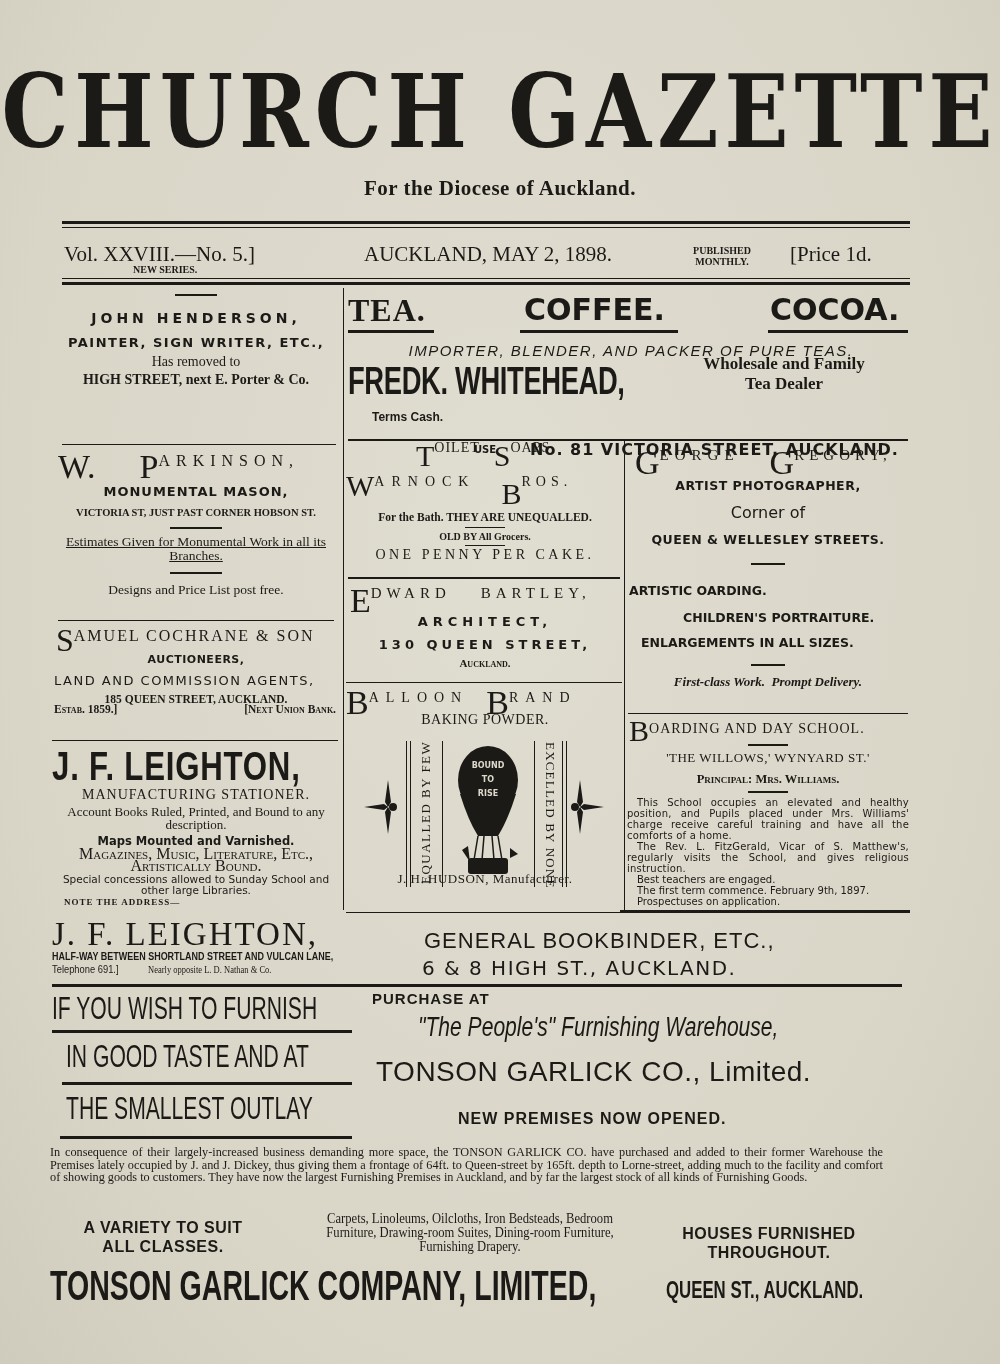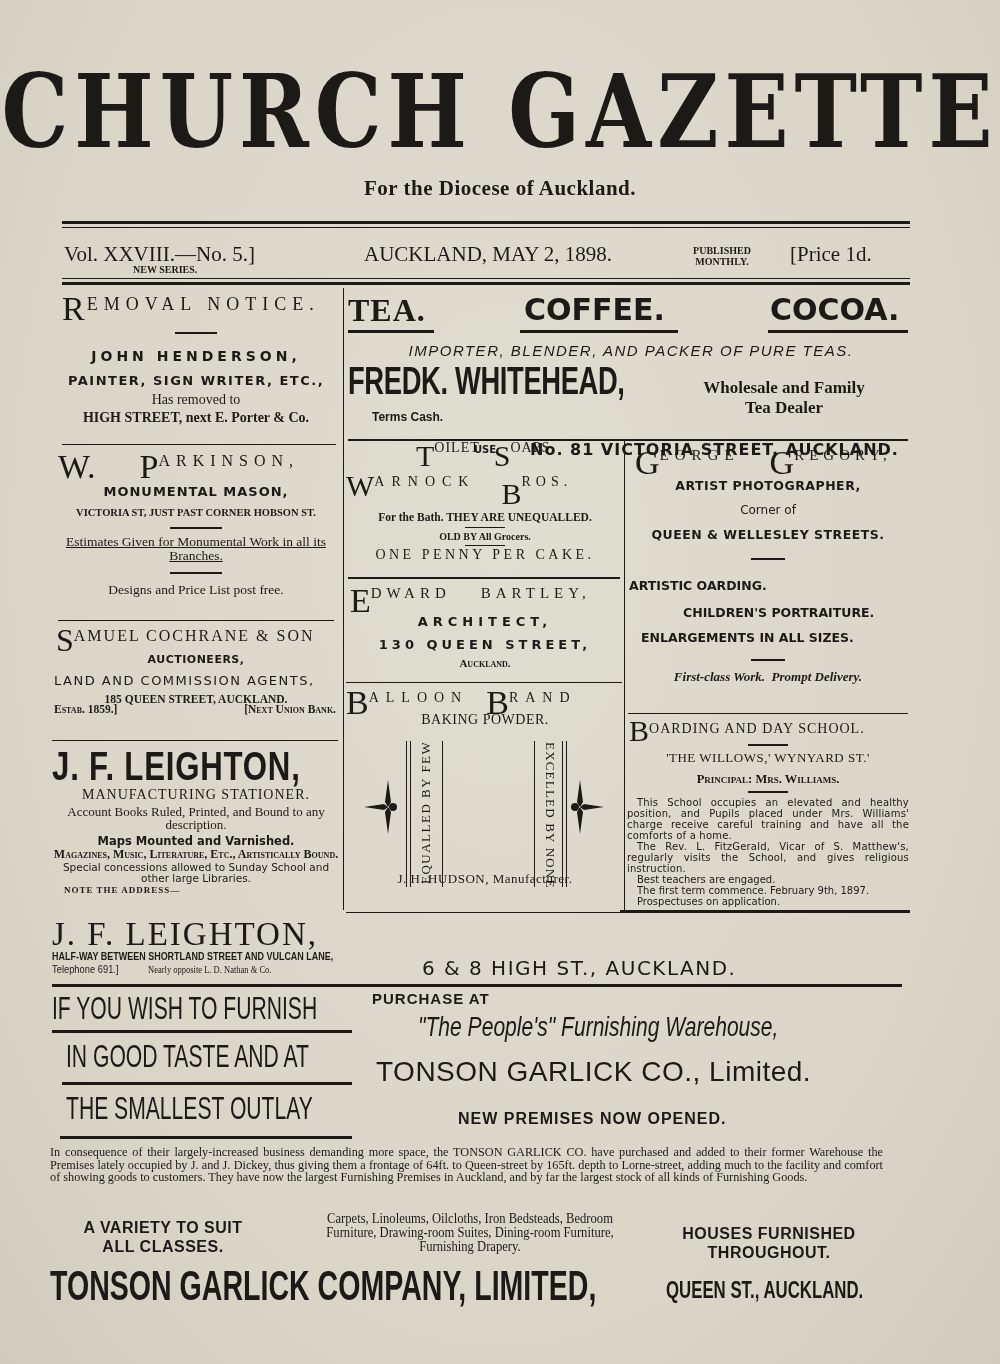--- a/index.html
+++ b/index.html
@@ -61,41 +61,38 @@
   <div class="abs lserif" style="left:670px;top:245px;font-size:10px;font-weight:bold;line-height:11px;text-align:center;width:104px;">
     <div style="text-transform:uppercase;">Published</div>
     <div style="text-transform:uppercase;">Monthly.</div>
   </div>
   <div class="abs dateline" style="left:790px;">[Price 1d.</div>
 
   <div class="rule" style="left:343px;top:288px;width:1px;height:622px;"></div>
   <div class="rule" style="left:624px;top:440px;width:1px;height:470px;"></div>
 
   <div class="abs col-left" style="top:290px;">
-    <div class="lserif" style="font-size:18px;letter-spacing:6px;padding-left:10px;white-space:nowrap;">
-      <span style="font-size:34px;vertical-align:-10px;letter-spacing:2px;">R</span><span>EMOVAL NOTICE.</span>
-    </div>
     <span class="short-rule" style="width:42px;margin-top:4px;"></span>
     <div class="center dsans" style="font-size:14px;font-weight:bold;letter-spacing:4px;margin-top:14px;">JOHN HENDERSON,</div>
     <div class="center dsans" style="font-size:13px;font-weight:bold;letter-spacing:1.5px;margin-top:9px;white-space:nowrap;">PAINTER, SIGN WRITER, ETC.,</div>
     <div class="center lserif" style="font-size:14px;margin-top:4px;">Has removed to</div>
     <div class="center lserif" style="font-size:14px;font-weight:bold;margin-top:2px;white-space:nowrap;">HIGH STREET, next E. Porter &amp; Co.</div>
   </div>
   <div class="rule" style="left:62px;top:444px;width:274px;height:1px;"></div>
 
   <div class="abs" style="left:348px;top:292px;width:566px;height:146px;">
     <div class="abs lserif" style="left:0;top:0;font-size:32px;font-weight:bold;letter-spacing:1px;">TEA.</div>
     <div class="rule" style="left:0;top:38px;width:86px;height:3px;"></div>
     <div class="abs dsans" style="left:176px;top:0;font-size:30px;font-weight:bold;">COFFEE.</div>
     <div class="rule" style="left:172px;top:38px;width:158px;height:3px;"></div>
     <div class="abs dsans" style="left:422px;top:0;font-size:30px;font-weight:bold;">COCOA.</div>
     <div class="rule" style="left:420px;top:38px;width:140px;height:3px;"></div>
     <div class="abs sans" style="left:0;top:50px;width:566px;text-align:center;font-size:15px;font-style:italic;letter-spacing:1.5px;">IMPORTER, BLENDER, AND PACKER OF PURE TEAS.</div>
     <div class="abs sans" style="left:0;top:68px;font-size:38px;font-weight:bold;transform:scaleX(0.72);transform-origin:left top;white-space:nowrap;letter-spacing:-0.5px;">FREDK. WHITEHEAD,</div>
-    <div class="abs lserif" style="left:306px;top:86px;width:260px;text-align:center;font-size:17px;font-weight:bold;line-height:20px;">
+    <div class="abs lserif" style="left:306px;top:62px;width:260px;text-align:center;font-size:17px;font-weight:bold;line-height:20px;">
       <div>Wholesale and Family</div>
       <div>Tea Dealer</div>
     </div>
     <div class="abs sans" style="left:24px;top:118px;font-size:12px;font-weight:bold;">Terms Cash.</div>
     <div class="abs dsans" style="left:182px;top:120px;font-size:16px;font-weight:bold;letter-spacing:1px;white-space:nowrap;margin-top:28px;">No. 81 VICTORIA STREET, AUCKLAND.</div>
   </div>
   <div class="rule" style="left:348px;top:439px;width:560px;height:2px;"></div>
 
   <div class="abs col-left" style="top:448px;">
     <div class="lserif" style="white-space:nowrap;padding-left:6px;">
@@ -128,21 +125,21 @@
     <div class="center lserif" style="font-size:14px;letter-spacing:3.5px;margin-top:1px;white-space:nowrap;">ONE PENNY PER CAKE.</div>
   </div>
   <div class="rule" style="left:348px;top:577px;width:272px;height:2px;"></div>
 
   <div class="abs col-right" style="top:444px;">
     <div class="lserif" style="white-space:nowrap;padding-left:8px;">
       <span style="font-size:34px;">G</span><span style="font-size:15px;letter-spacing:6px;vertical-align:14px;">EORGE</span>
       <span style="display:inline-block;width:26px;"></span><span style="font-size:34px;">G</span><span style="font-size:15px;letter-spacing:5px;vertical-align:14px;">REGORY,</span>
     </div>
     <div class="center dsans" style="font-size:12.5px;font-weight:bold;letter-spacing:0.5px;margin-top:-4px;">ARTIST PHOTOGRAPHER,</div>
-    <div class="center dsans" style="font-size:12px;margin-top:10px;">Corner of</div>
+    <div class="center dsans" style="font-size:16px;margin-top:10px;">Corner of</div>
     <div class="center dsans" style="font-size:12.5px;font-weight:bold;letter-spacing:0.5px;margin-top:10px;white-space:nowrap;">QUEEN &amp; WELLESLEY STREETS.</div>
     <span class="short-rule" style="width:34px;margin-top:16px;"></span>
     <div class="dsans" style="font-size:12.5px;font-weight:bold;margin-top:18px;padding-left:2px;">ARTISTIC OARDING.</div>
     <div class="dsans" style="font-size:12.5px;font-weight:bold;margin-top:12px;padding-left:56px;">CHILDREN'S PORTRAITURE.</div>
     <div class="dsans" style="font-size:12.5px;font-weight:bold;margin-top:10px;padding-left:14px;white-space:nowrap;">ENLARGEMENTS IN ALL SIZES.</div>
     <span class="short-rule" style="width:34px;margin-top:14px;"></span>
     <div class="center lserif" style="font-size:13px;font-style:italic;font-weight:bold;margin-top:8px;white-space:pre;">First-class Work.  Prompt Delivery.</div>
   </div>
   <div class="rule" style="left:628px;top:713px;width:280px;height:1px;"></div>
 
@@ -190,20 +187,36 @@
 
     <svg class="abs" style="left:18px;top:96px;" width="36" height="54" viewBox="0 0 36 54">
       <path d="M24 0 L27 22 L24 27 L21 22 Z M24 54 L27 32 L24 27 L21 32 Z M0 27 L20 24 L24 27 L20 30 Z" fill="#1c1a17"></path>
       <circle cx="29" cy="27" r="4" fill="#1c1a17"></circle>
     </svg>
     <svg class="abs" style="left:222px;top:96px;" width="36" height="54" viewBox="0 0 36 54">
       <path d="M12 0 L15 22 L12 27 L9 22 Z M12 54 L15 32 L12 27 L9 32 Z M36 27 L16 24 L12 27 L16 30 Z" fill="#1c1a17"></path>
       <circle cx="7" cy="27" r="4" fill="#1c1a17"></circle>
     </svg>
 
+    <div class="abs" style="left:102px;top:58px;width:80px;height:140px;">
+      <svg width="80" height="140" viewBox="0 0 80 140">
+        <ellipse cx="40" cy="38" rx="30" ry="34" fill="#1c1a17"></ellipse>
+        <path d="M12 52 Q20 78 30 94 L50 94 Q60 78 68 52 Z" fill="#1c1a17"></path>
+        <line x1="30" y1="94" x2="26" y2="118" stroke="#1c1a17" stroke-width="1.5"></line>
+        <line x1="36" y1="94" x2="34" y2="118" stroke="#1c1a17" stroke-width="1.5"></line>
+        <line x1="44" y1="94" x2="46" y2="118" stroke="#1c1a17" stroke-width="1.5"></line>
+        <line x1="50" y1="94" x2="54" y2="118" stroke="#1c1a17" stroke-width="1.5"></line>
+        <rect x="20" y="116" width="40" height="16" rx="3" fill="#1c1a17"></rect>
+        <path d="M14 108 L20 104 L22 120 Z" fill="#1c1a17"></path>
+        <path d="M62 106 L70 112 L62 116 Z" fill="#1c1a17"></path>
+        <text x="40" y="26" text-anchor="middle" fill="#dcd9cc" font-size="8" font-family="DejaVu Sans, sans-serif" font-weight="bold">BOUND</text>
+        <text x="40" y="40" text-anchor="middle" fill="#dcd9cc" font-size="8" font-family="DejaVu Sans, sans-serif" font-weight="bold">TO</text>
+        <text x="40" y="54" text-anchor="middle" fill="#dcd9cc" font-size="8" font-family="DejaVu Sans, sans-serif" font-weight="bold">RISE</text>
+      </svg>
+    </div>
     <div class="abs center lserif" style="left:0;top:187px;width:278px;font-size:13px;letter-spacing:0.5px;white-space:nowrap;">J. H. HUDSON, Manufacturer.</div>
   </div>
 
   <div class="abs col-right" style="top:714px;">
     <div class="lserif" style="white-space:nowrap;padding-left:2px;">
       <span style="font-size:30px;vertical-align:-8px;">B</span><span style="font-size:14px;letter-spacing:1px;">OARDING AND DAY SCHOOL.</span>
     </div>
     <span class="short-rule" style="width:40px;margin-top:-4px;"></span>
     <div class="center lserif" style="font-size:13px;letter-spacing:0.5px;margin-top:4px;">'THE WILLOWS,' WYNYARD ST.'</div>
     <div class="center lserif" style="font-size:12.5px;font-variant:small-caps;font-weight:bold;margin-top:6px;">Principal: Mrs. Williams.</div>
@@ -213,30 +226,31 @@
     <div class="dsans" style="font-size:10px;line-height:11px;padding-left:10px;">Best teachers are engaged.</div>
     <div class="dsans" style="font-size:10px;line-height:11px;padding-left:10px;">The first term commence. February 9th, 1897.</div>
     <div class="dsans" style="font-size:10px;line-height:11px;padding-left:10px;">Prospectuses on application.</div>
   </div>
 
   <div class="abs col-left" style="top:744px;">
     <div class="sans" style="font-size:40px;font-weight:bold;white-space:nowrap;transform:scaleX(0.78);transform-origin:left top;letter-spacing:1px;">J. F. LEIGHTON,</div>
     <div class="center lserif" style="font-size:14px;letter-spacing:1px;margin-top:-2px;">MANUFACTURING STATIONER.</div>
     <div class="center lserif" style="font-size:13px;line-height:13px;margin-top:2px;">Account Books Ruled, Printed, and Bound to any description.</div>
     <div class="center dsans" style="font-size:11.5px;font-weight:bold;margin-top:3px;">Maps Mounted and Varnished.</div>
-    <div class="center lserif" style="font-size:12px;line-height:12px;font-variant:small-caps;font-weight:bold;">Magazines, Music, Literature, Etc., Artistically Bound.</div>
+    <div class="center lserif" style="font-size:16px;line-height:12px;font-variant:small-caps;font-weight:normal;">Magazines, Music, Literature, Etc., Artistically Bound.</div>
     <div class="center dsans" style="font-size:10.5px;line-height:11px;margin-top:2px;">Special concessions allowed to Sunday School and other large Libraries.</div>
     <div class="lserif" style="font-size:9px;font-weight:bold;letter-spacing:1px;margin-top:1px;padding-left:12px;">NOTE THE ADDRESS—</div>
   </div>
 
   <div class="rule" style="left:620px;top:910px;width:290px;height:2px;"></div>
   <div class="rule" style="left:346px;top:912px;width:564px;height:1px;"></div>
 
   <div class="abs" style="left:52px;top:918px;width:860px;height:64px;">
     <div class="abs lserif" style="left:0;top:-2px;font-size:33px;letter-spacing:2px;white-space:nowrap;">J. F. LEIGHTON,</div>
+    <div class="abs sans" style="left:372px;top:10px;font-size:22px;letter-spacing:1px;white-space:nowrap;">GENERAL BOOKBINDER, ETC.,</div>
     <div class="abs sans" style="left:0;top:32px;font-size:11.5px;font-weight:bold;white-space:nowrap;transform:scaleX(0.78);transform-origin:left top;">HALF-WAY BETWEEN SHORTLAND STREET AND VULCAN LANE,</div>
     <div class="abs sans" style="left:0;top:45px;font-size:11px;white-space:nowrap;transform:scaleX(0.85);transform-origin:left top;">Telephone 691.]</div>
     <div class="abs lserif" style="left:96px;top:46px;font-size:10px;white-space:nowrap;transform:scaleX(0.85);transform-origin:left top;">Nearly opposite L. D. Nathan &amp; Co.</div>
     <div class="abs dsans" style="left:370px;top:38px;font-size:20px;letter-spacing:1.5px;white-space:nowrap;">6 &amp; 8 HIGH ST., AUCKLAND.</div>
   </div>
   <div class="rule" style="left:52px;top:984px;width:850px;height:3px;"></div>
 
   <div class="abs" style="left:52px;top:990px;width:300px;height:150px;">
     <div class="abs sans" style="left:0;top:0;font-size:32px;white-space:nowrap;transform:scaleX(0.66);transform-origin:left top;">IF YOU WISH TO FURNISH</div>
     <div class="rule" style="left:0;top:40px;width:300px;height:3px;"></div>

